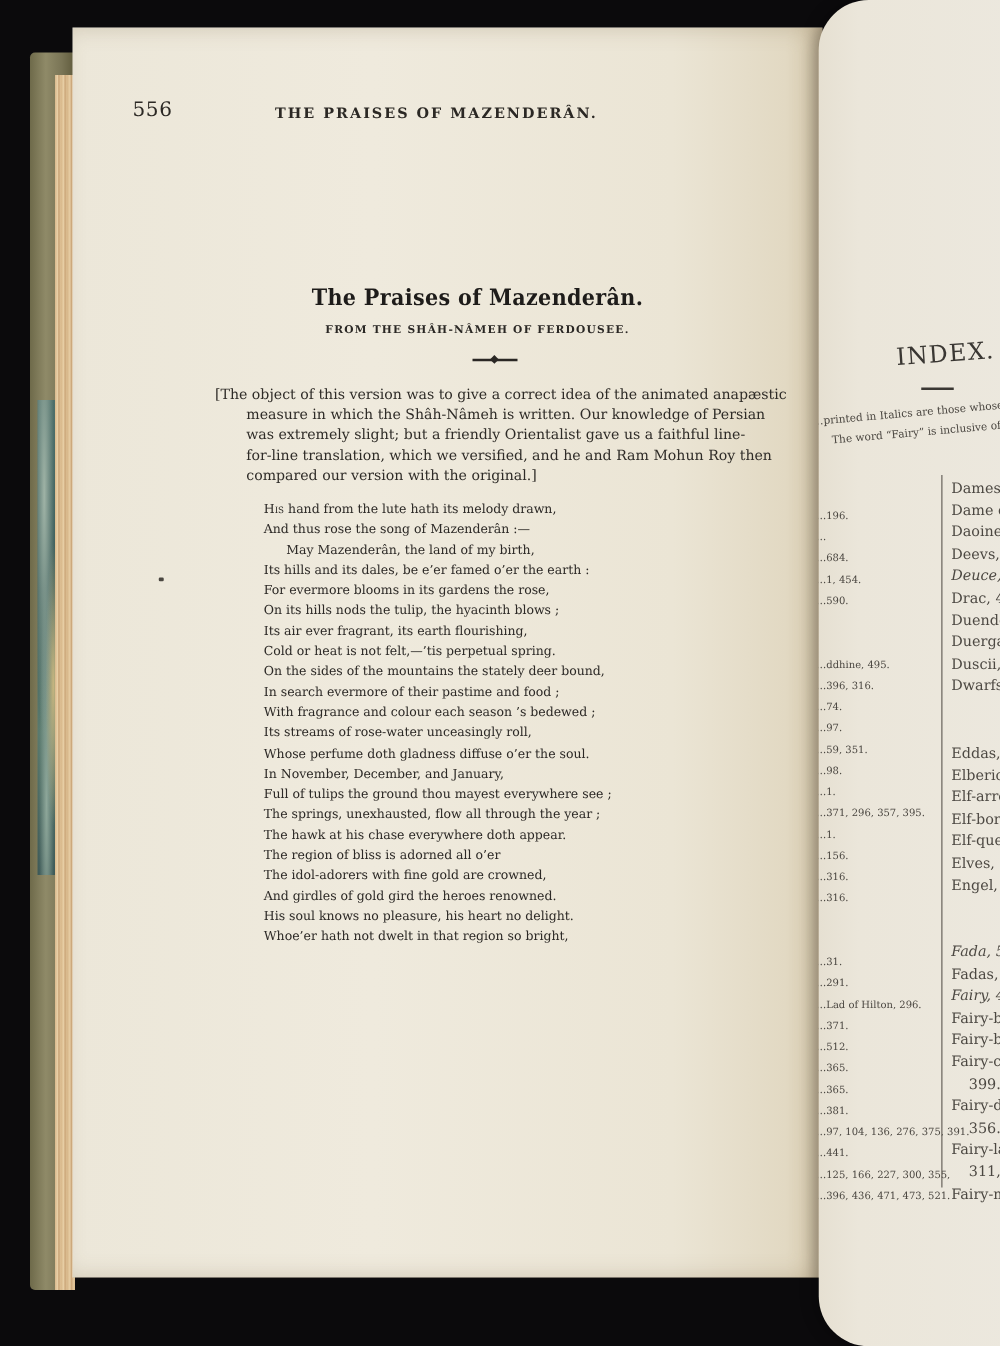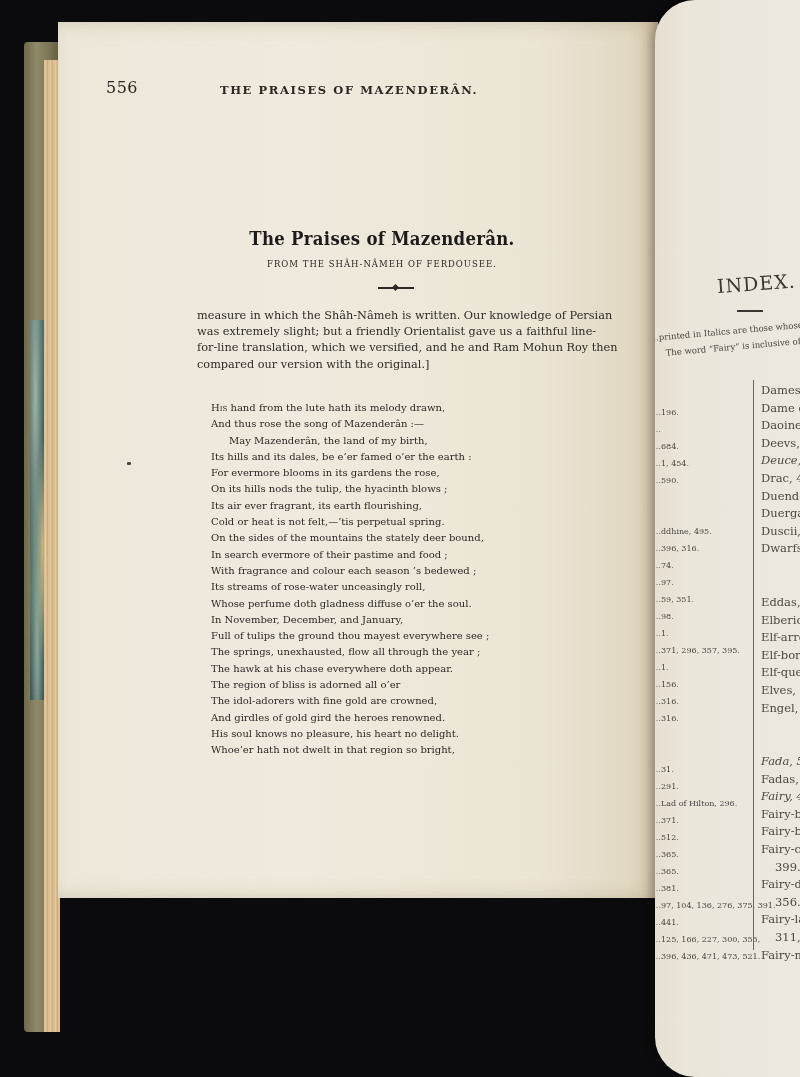--- a/index.html
+++ b/index.html
@@ -20,21 +20,21 @@
       radial-gradient(ellipse at 30% 20%, #9fb3a6 0%, transparent 45%),
       radial-gradient(ellipse at 70% 60%, #c7b680 0%, transparent 35%),
       radial-gradient(ellipse at 40% 85%, #8ea79a 0%, transparent 40%),
       linear-gradient(180deg, #4e6f6a, #3f5f5c 40%, #5a7a6e 70%, #3e5a58);
   }
   .page-edges {
     position: absolute; left: 44px; top: 60px; width: 16px; height: 972px;
     background: repeating-linear-gradient(90deg, #d9b98c 0px, #e8cfa6 2px, #caa578 3px, #e3c79c 5px);
   }
   .left-page {
-    position: absolute; left: 58px; top: 22px; width: 600px; height: 876px;
+    position: absolute; left: 58px; top: 22px; width: 600px; height: 1000px;
     background: linear-gradient(90deg, #ece7d9 0%, #efeadd 40%, #ebe5d5 80%, #e2d9c3 95%, #d9ccb0 100%);
     box-shadow: inset -8px 0 18px rgba(120,95,60,0.25);
   }
   .right-page {
     position: absolute; left: 655px; top: 0; width: 160px; height: 1077px;
     background: linear-gradient(90deg, #e6e0d2 0%, #ebe6da 20%, #ece8de 100%);
     border-radius: 40px 0 0 40px;
     overflow: hidden;
     box-shadow: -4px 0 10px rgba(0,0,0,0.25);
   }
@@ -48,21 +48,21 @@
   .running-title {
     position: absolute; left: 114px; top: 5px; font-size: 11.5px; letter-spacing: 1.6px; font-weight: bold;
   }
   .poem-title {
     position: absolute; left: 222px; top: 228px; width: 320px; text-align: center;
     font-family: "DejaVu Serif", serif; font-weight: bold; font-size: 18px; color: #1e1c1a;
     letter-spacing: 0.3px; transform: scaleX(0.92);
   }
   .poem-subtitle {
     position: absolute; left: 222px; top: 259px; width: 320px; text-align: center;
-    font-size: 8.5px; font-weight: normal; letter-spacing: 1px; color: #2a2724;
+    font-size: 8.5px; font-weight: bold; letter-spacing: 1px; color: #2a2724;
   }
   .ornament {
     position: absolute; left: 378px; top: 286px; width: 36px; height: 4px;
   }
   .ornament .bar { position: absolute; top: 1px; left: 0; width: 36px; height: 1.5px; background: #2a2724; }
   .ornament .dot { position: absolute; top: -1px; left: 15px; width: 5px; height: 5px; background: #2a2724; transform: rotate(45deg); }
   .intro-note {
     position: absolute; left: 172px; top: 308px; width: 446px;
     font-size: 11.3px; line-height: 16.2px; color: #2e2b27;
     text-align: justify;
@@ -119,20 +119,21 @@
   </div>
 
   <div class="poem-title" style="left:164px; top:206px;">The Praises of Mazenderân.</div>
   <div class="poem-subtitle" style="left:164px; top:237px;">FROM THE SHÂH-NÂMEH OF FERDOUSEE.</div>
   <div class="ornament" style="left:320px; top:264px;">
     <div class="bar"></div>
       <div class="dot"></div>
   </div>
 
   <div class="intro-note" style="left:114px; top:286px;">
+    <span class="line">[The object of this version was to give a correct idea of the animated anapæstic</span>
     <span class="line indent">measure in which the Shâh-Nâmeh is written.  Our knowledge of Persian</span>
     <span class="line indent">was extremely slight; but a friendly Orientalist gave us a faithful line-</span>
     <span class="line indent">for-line translation, which we versified, and he and Ram Mohun Roy then</span>
     <span class="line indent">compared our version with the original.]</span>
   </div>
 
   <div class="page-mark" style="left:69px; top:440px;"></div>
 
   <div class="poem" style="left:153px; top:378px;">
     <span class="verse"><span class="first-word">His</span><span> hand from the lute hath its melody drawn,</span></span>

